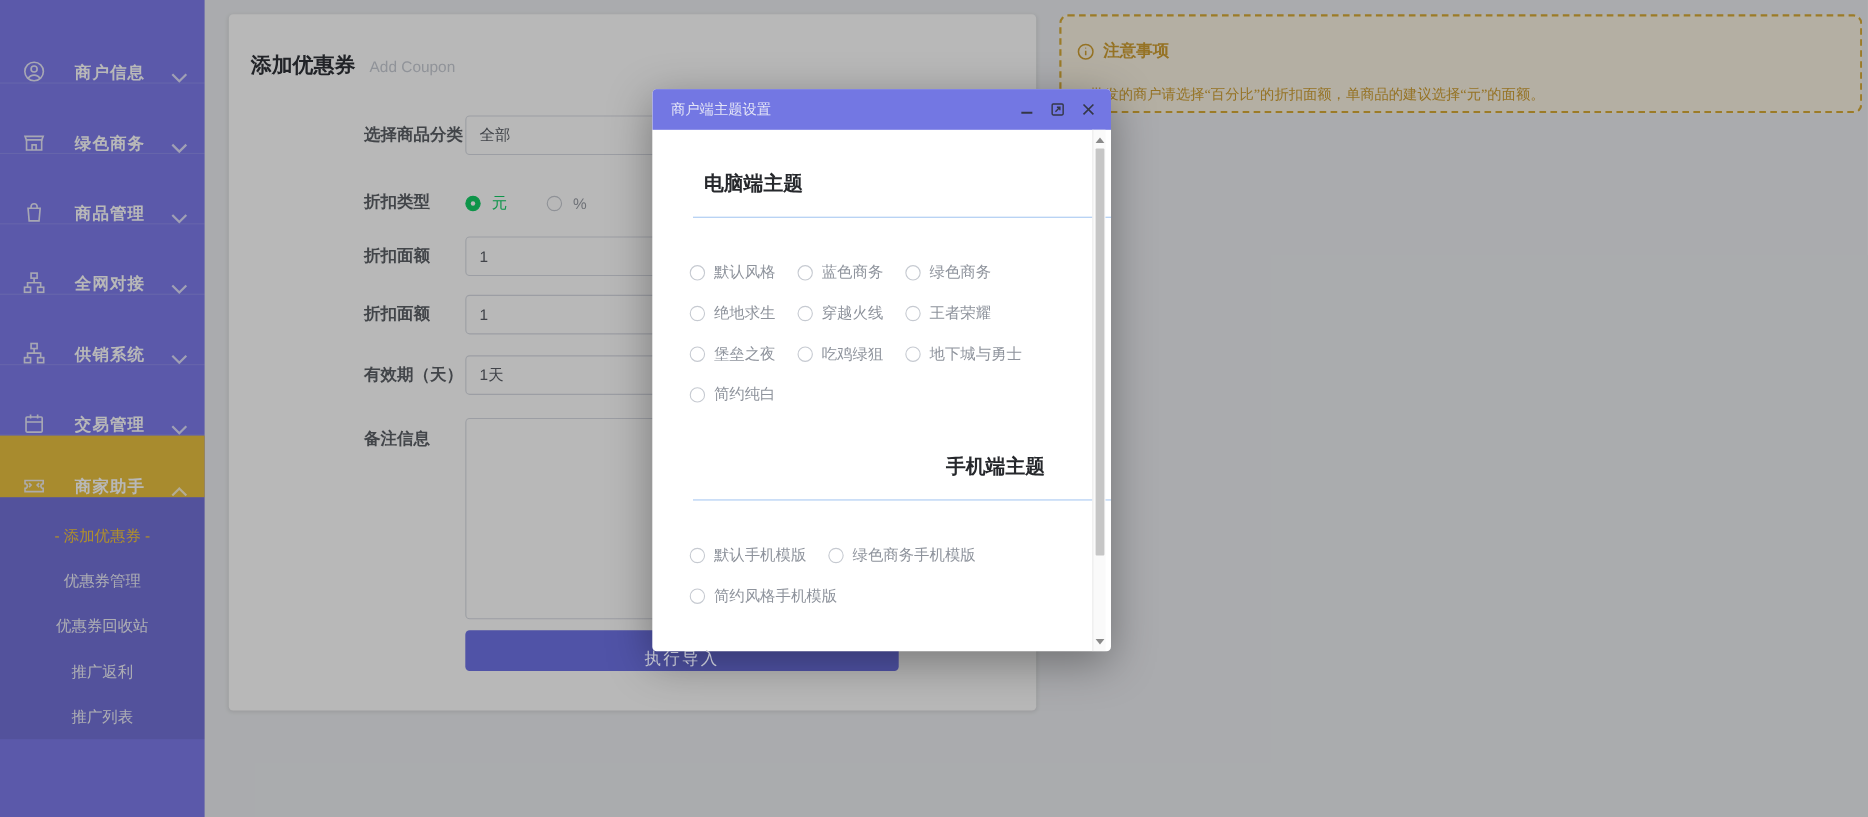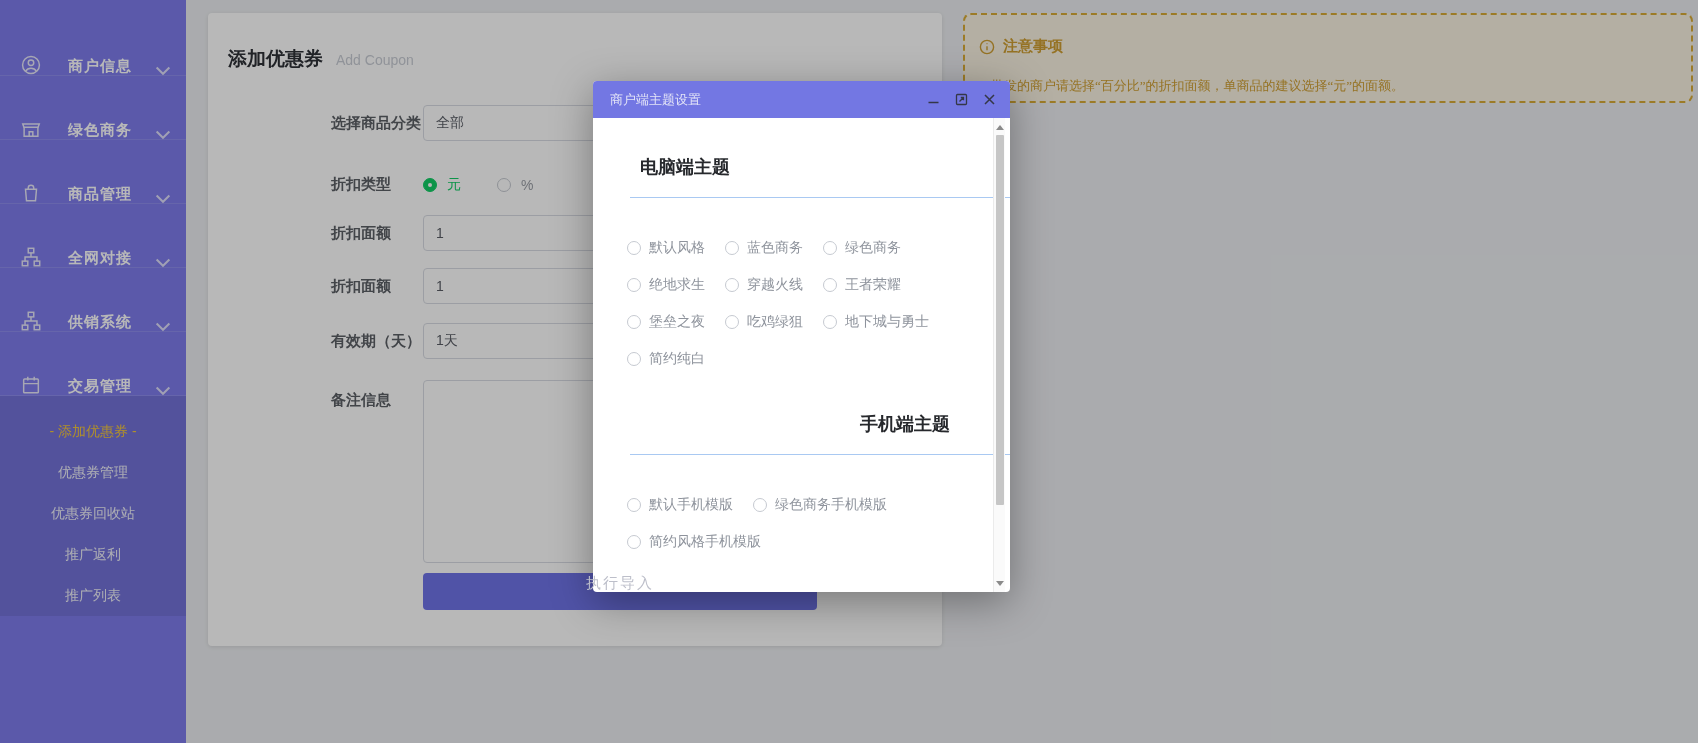--- a/index.html
+++ b/index.html
@@ -45,21 +45,21 @@
   .radio{width:14px;height:14px;border-radius:50%;border:1px solid #c6cad1;background:#fff;
          box-sizing:border-box;position:relative;flex:0 0 auto;cursor:pointer;}
   .radio.checked{background:#13ce66;border-color:#13ce66;}
   .radio.checked::after{content:"";position:absolute;left:50%;top:50%;width:4px;height:4px;
          border-radius:50%;background:#fff;transform:translate(-50%,-50%);}
   .radio-lbl{font-size:14px;}
   .radio-lbl.on{color:#13ce66;}
   .radio-lbl.off{color:#9a9ea6;}
   .gap26{width:16px;}
   .submit-btn{position:absolute;left:215px;top:0;width:394px;height:37px;background:#6f73e8;
-         border:none;border-radius:4px;cursor:pointer;display:flex;align-items:flex-start;justify-content:center;}
+         border:none;border-radius:4px;cursor:pointer;display:flex;align-items:flex-end;justify-content:center;}
   .submit-lbl{position:relative;z-index:120;color:#bdbfca;font-size:15px;letter-spacing:2px;}
 
   
   .notice{position:absolute;left:963px;top:13px;width:730px;height:90px;box-sizing:border-box;
           border:2px dashed #d8ab36;border-radius:8px;background:#faf3e2;font-family:Liberation Serif, serif;}
   .notice-head{position:absolute;left:14px;top:22px;display:flex;align-items:center;gap:8px;
           color:#cf9f32;}
   .notice-title{font-size:15px;font-weight:700;}
   .notice-head svg{width:16px;height:16px;display:block;}
   .notice-body{position:absolute;left:26px;top:62px;font-size:13px;color:#cf9f32;}
@@ -163,20 +163,30 @@
         <div class="side-item">
           <span class="icon">
             <svg viewBox="0 0 24 24" fill="none" stroke="currentColor" stroke-width="1.6">
               <rect x="4" y="5.5" width="16" height="15" rx="1"></rect>
               <path d="M4 10.5h16M8.5 3v4M15.5 3v4"></path>
             </svg>
           </span>
           <span class="lbl">交易管理</span>
           <span class="chev down"></span>
         </div>
+        <div class="side-item active">
+          <span class="icon">
+            <svg viewBox="0 0 24 24" fill="none" stroke="currentColor" stroke-width="1.6">
+              <path d="M3 7.5h18v3.2a2.3 2.3 0 0 0 0 4.6v3.2H3v-3.2a2.3 2.3 0 0 0 0-4.6V7.5z"></path>
+              <path d="M7 10l2 2-2 2M17 10l-2 2 2 2"></path>
+            </svg>
+          </span>
+          <span class="lbl">商家助手</span>
+          <span class="chev up"></span>
+        </div>
         <div class="submenu">
           <div class="sub-item active">- 添加优惠券 -</div>
           <div class="sub-item">优惠券管理</div>
           <div class="sub-item">优惠券回收站</div>
           <div class="sub-item">推广返利</div>
           <div class="sub-item">推广列表</div>
         </div>
       </nav>
   </aside>
 

